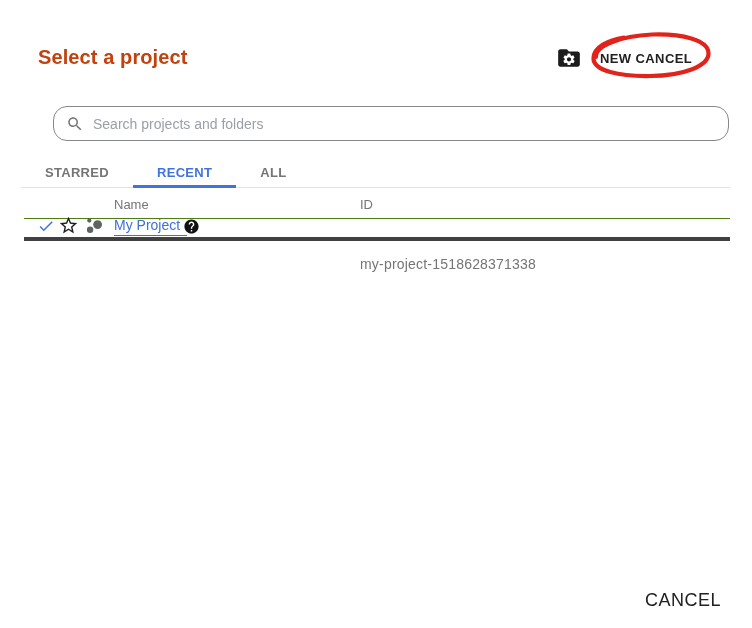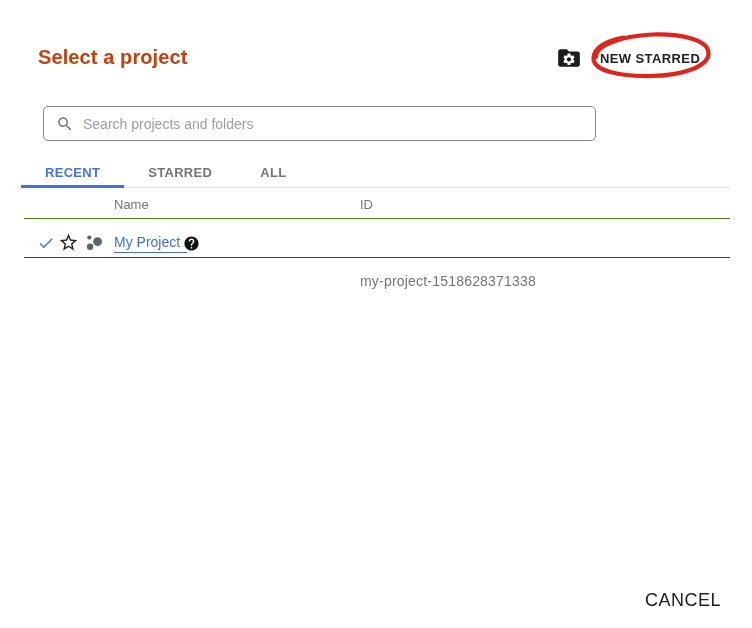--- a/index.html
+++ b/index.html
@@ -30,23 +30,23 @@
     font-size:13px; font-weight:bold; color:#212121;
     letter-spacing:0.4px; white-space:nowrap;
   }
   .annotation {
     position:absolute; left:586px; top:30px;
     width:128px; height:50px; pointer-events:none;
   }
 
   
   .search-box {
-    position:absolute; left:43px; top:106px;
-    width:553px; height:35px;
-    border:1px solid #85878a; border-radius:5px;
+    position:absolute; left:53px; top:106px;
+    width:676px; height:35px;
+    border:1px solid #85878a; border-radius:14px;
     display:flex; align-items:center; gap:9px;
     padding:0 12px; background:#fff;
   }
   .search-box svg { flex:0 0 auto; }
   .search-input {
     flex:1; border:none; outline:none;
     font-family:inherit; font-size:14px; color:#212121;
     background:transparent;
   }
   .search-input::placeholder { color:#9aa0a6; opacity:1; }
@@ -74,23 +74,23 @@
   .thead {
     position:absolute; left:24px; top:188px;
     width:706px; height:31px;
     border-bottom:1px solid #4d7c0f;
     font-size:13px; color:#757575;
   }
   .thead .col-name { position:absolute; left:90px; top:9px; }
   .thead .col-id   { position:absolute; left:336px; top:9px; }
 
   .trow {
-    position:absolute; left:24px; top:228px;
+    position:absolute; left:24px; top:211px;
     width:706px; height:30px;
-    border-bottom:1px solid #404040;
+    border-bottom:4px solid #404040;
     cursor:pointer;
   }
   .trow .ic { position:absolute; display:block; }
   .ic-check { left:13px; top:6px; }
   .ic-star  { left:34px; top:4px; cursor:pointer; }
   .ic-proj  { left:60px; top:5px; }
   .ic-help  { left:159px; top:7px; cursor:pointer; }
   .proj-link {
     position:absolute; left:90px; top:5px;
     font-size:14px; color:#3f6fd9; text-decoration:none;
@@ -122,37 +122,37 @@
 
   <div class="title">Select a project</div>
 
   <button class="new-project-btn">
     <svg class="np-icon" viewBox="0 0 24 24" aria-hidden="true">
       <path d="M10 4H4c-1.1 0-1.99.9-1.99 2L2 18c0 1.1.9 2 2 2h16c1.1 0 2-.9 2-2V8c0-1.1-.9-2-2-2h-8l-2-2z" fill="#1c1c1c"></path>
       <g transform="translate(12,13.2) scale(0.55) translate(-12,-12)">
         <path fill="#ffffff" d="M19.14 12.94c.04-.3.06-.61.06-.94 0-.32-.02-.64-.07-.94l2.03-1.58c.18-.14.23-.41.12-.61l-1.92-3.32c-.12-.22-.37-.29-.59-.22l-2.39.96c-.5-.38-1.03-.7-1.62-.94l-.36-2.54c-.04-.24-.24-.41-.48-.41h-3.84c-.24 0-.43.17-.47.41l-.36 2.54c-.59.24-1.13.57-1.62.94l-2.39-.96c-.22-.08-.47 0-.59.22L2.74 8.87c-.12.21-.08.47.12.61l2.03 1.58c-.05.3-.09.63-.09.94s.02.64.07.94l-2.03 1.58c-.18.14-.23.41-.12.61l1.92 3.32c.12.22.37.29.59.22l2.39-.96c.5.38 1.03.7 1.62.94l.36 2.54c.05.24.24.41.48.41h3.84c.24 0 .44-.17.47-.41l.36-2.54c.59-.24 1.13-.56 1.62-.94l2.39.96c.22.08.47 0 .59-.22l1.92-3.32c.12-.22.07-.47-.12-.61l-2.01-1.58zM12 15.6c-1.98 0-3.6-1.62-3.6-3.6s1.62-3.6 3.6-3.6 3.6 1.62 3.6 3.6-1.62 3.6-3.6 3.6z"></path>
       </g>
     </svg>
-    <span class="np-label">NEW STARRED</span>
+    <span class="np-label">NEW CANCEL</span>
   </button>
 
   <svg class="annotation" viewBox="0 0 128 50" aria-hidden="true">
     <path d="M10 27 C 9 16, 34 6, 66 4.5 C 96 3.5, 122 10, 122.5 23 C 123 36, 98 45.5, 64 46 C 34 46.5, 7 41, 7.5 28 C 8 17, 22 10, 38 7.5" fill="none" stroke="#e0241b" stroke-width="4.2" stroke-linecap="round"></path>
   </svg>
 
   <div class="search-box">
     <svg width="18" height="18" viewBox="0 0 24 24" aria-hidden="true">
       <path d="M15.5 14h-.79l-.28-.27C15.41 12.59 16 11.11 16 9.5 16 5.91 13.09 3 9.5 3S3 5.91 3 9.5 5.91 16 9.5 16c1.61 0 3.09-.59 4.23-1.57l.27.28v.79l5 4.99L20.49 19l-4.99-5zm-6 0C7.01 14 5 11.99 5 9.5S7.01 5 9.5 5 14 7.01 14 9.5 11.99 14 9.5 14z" fill="#757575"></path>
     </svg>
     <input class="search-input" type="text" placeholder="Search projects and folders" style="">
   </div>
 
   <div class="tabs">
+    <div class="tab">STARRED</div>
     <div class="tab active">RECENT</div>
-    <div class="tab">STARRED</div>
     <div class="tab">ALL</div>
   </div>
 
   <div class="thead">
     <span class="col-name">Name</span>
     <span class="col-id">ID</span>
   </div>
 
   <div class="trow">
     <svg class="ic ic-check" width="18" height="18" viewBox="0 0 24 24" aria-hidden="true">

